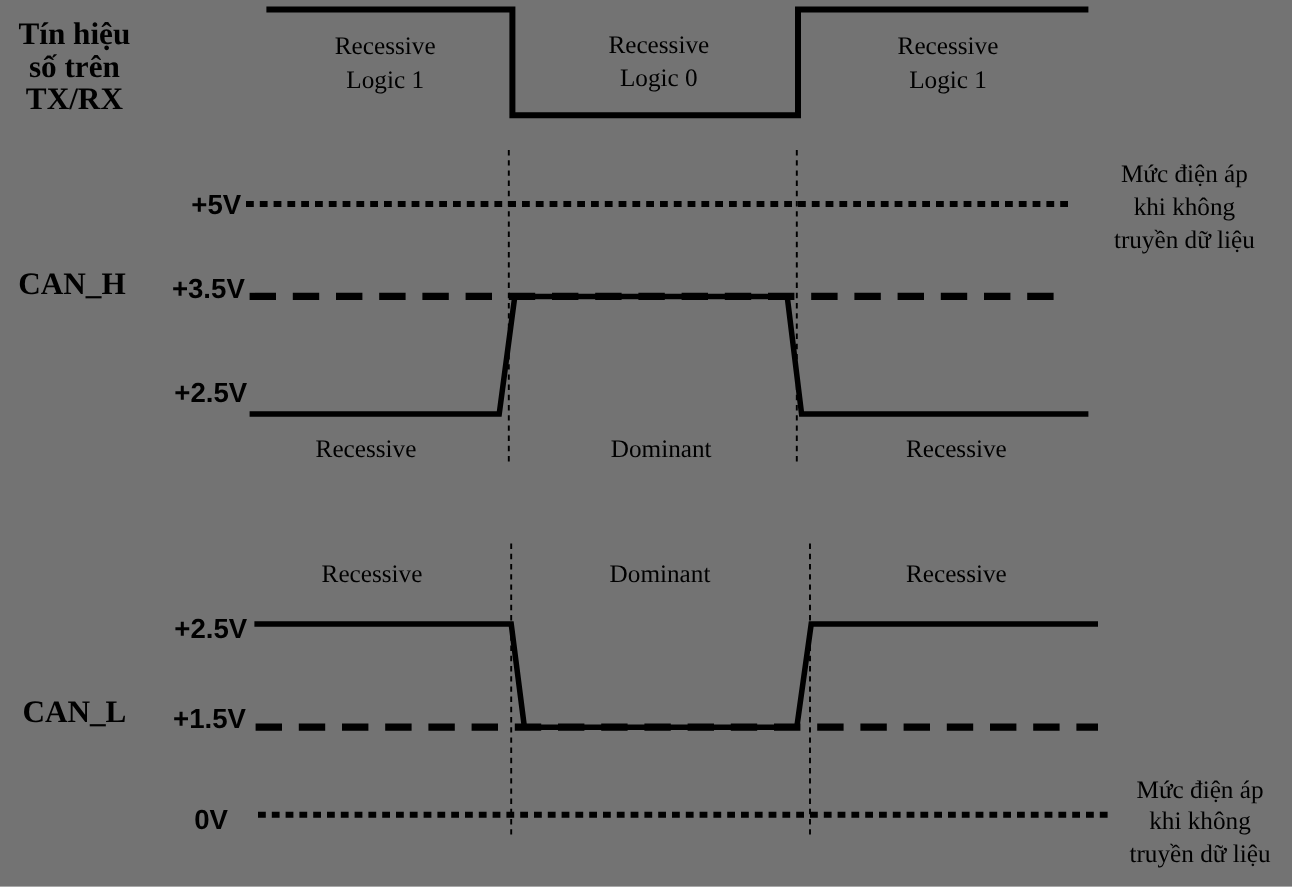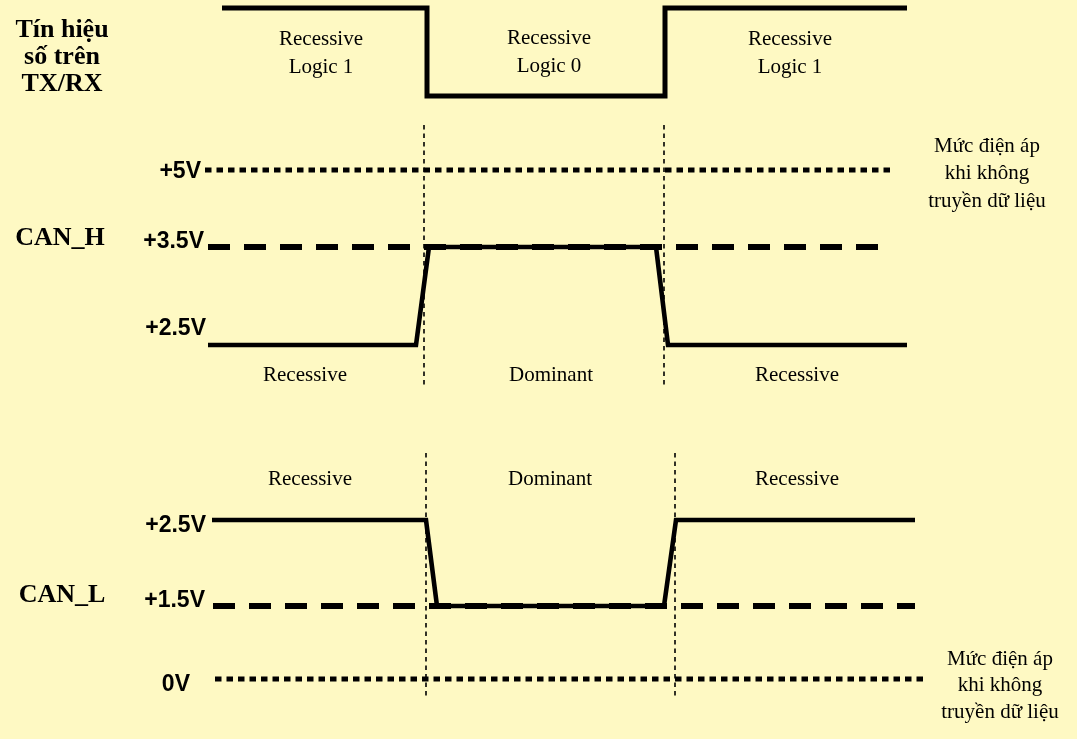--- a/index.html
+++ b/index.html
@@ -1,20 +1,20 @@
 <!DOCTYPE html>
 <html><head>
 <meta charset="utf-8">
 <style>
   html, body { margin: 0; padding: 0; background: #ffffff; }
   #stage {
     position: relative;
     width: 1077px;
     height: 739px;
-    background: #fef9c3;
+    background: #737373;
     overflow: hidden;
   }
   svg { display: block; }
   
   .ln      { stroke: #000000; fill: none; }
   .sig     { stroke-width: 4.6; stroke-linejoin: miter; }
   .digital { stroke-width: 5;   stroke-linejoin: miter; }
   .dash    { stroke-width: 6;   stroke-dasharray: 22 14; }
   .dots    { stroke-width: 5;   stroke-dasharray: 6.5 5; }
   .vsep    { stroke-width: 1.6; stroke-dasharray: 4.5 4; }

